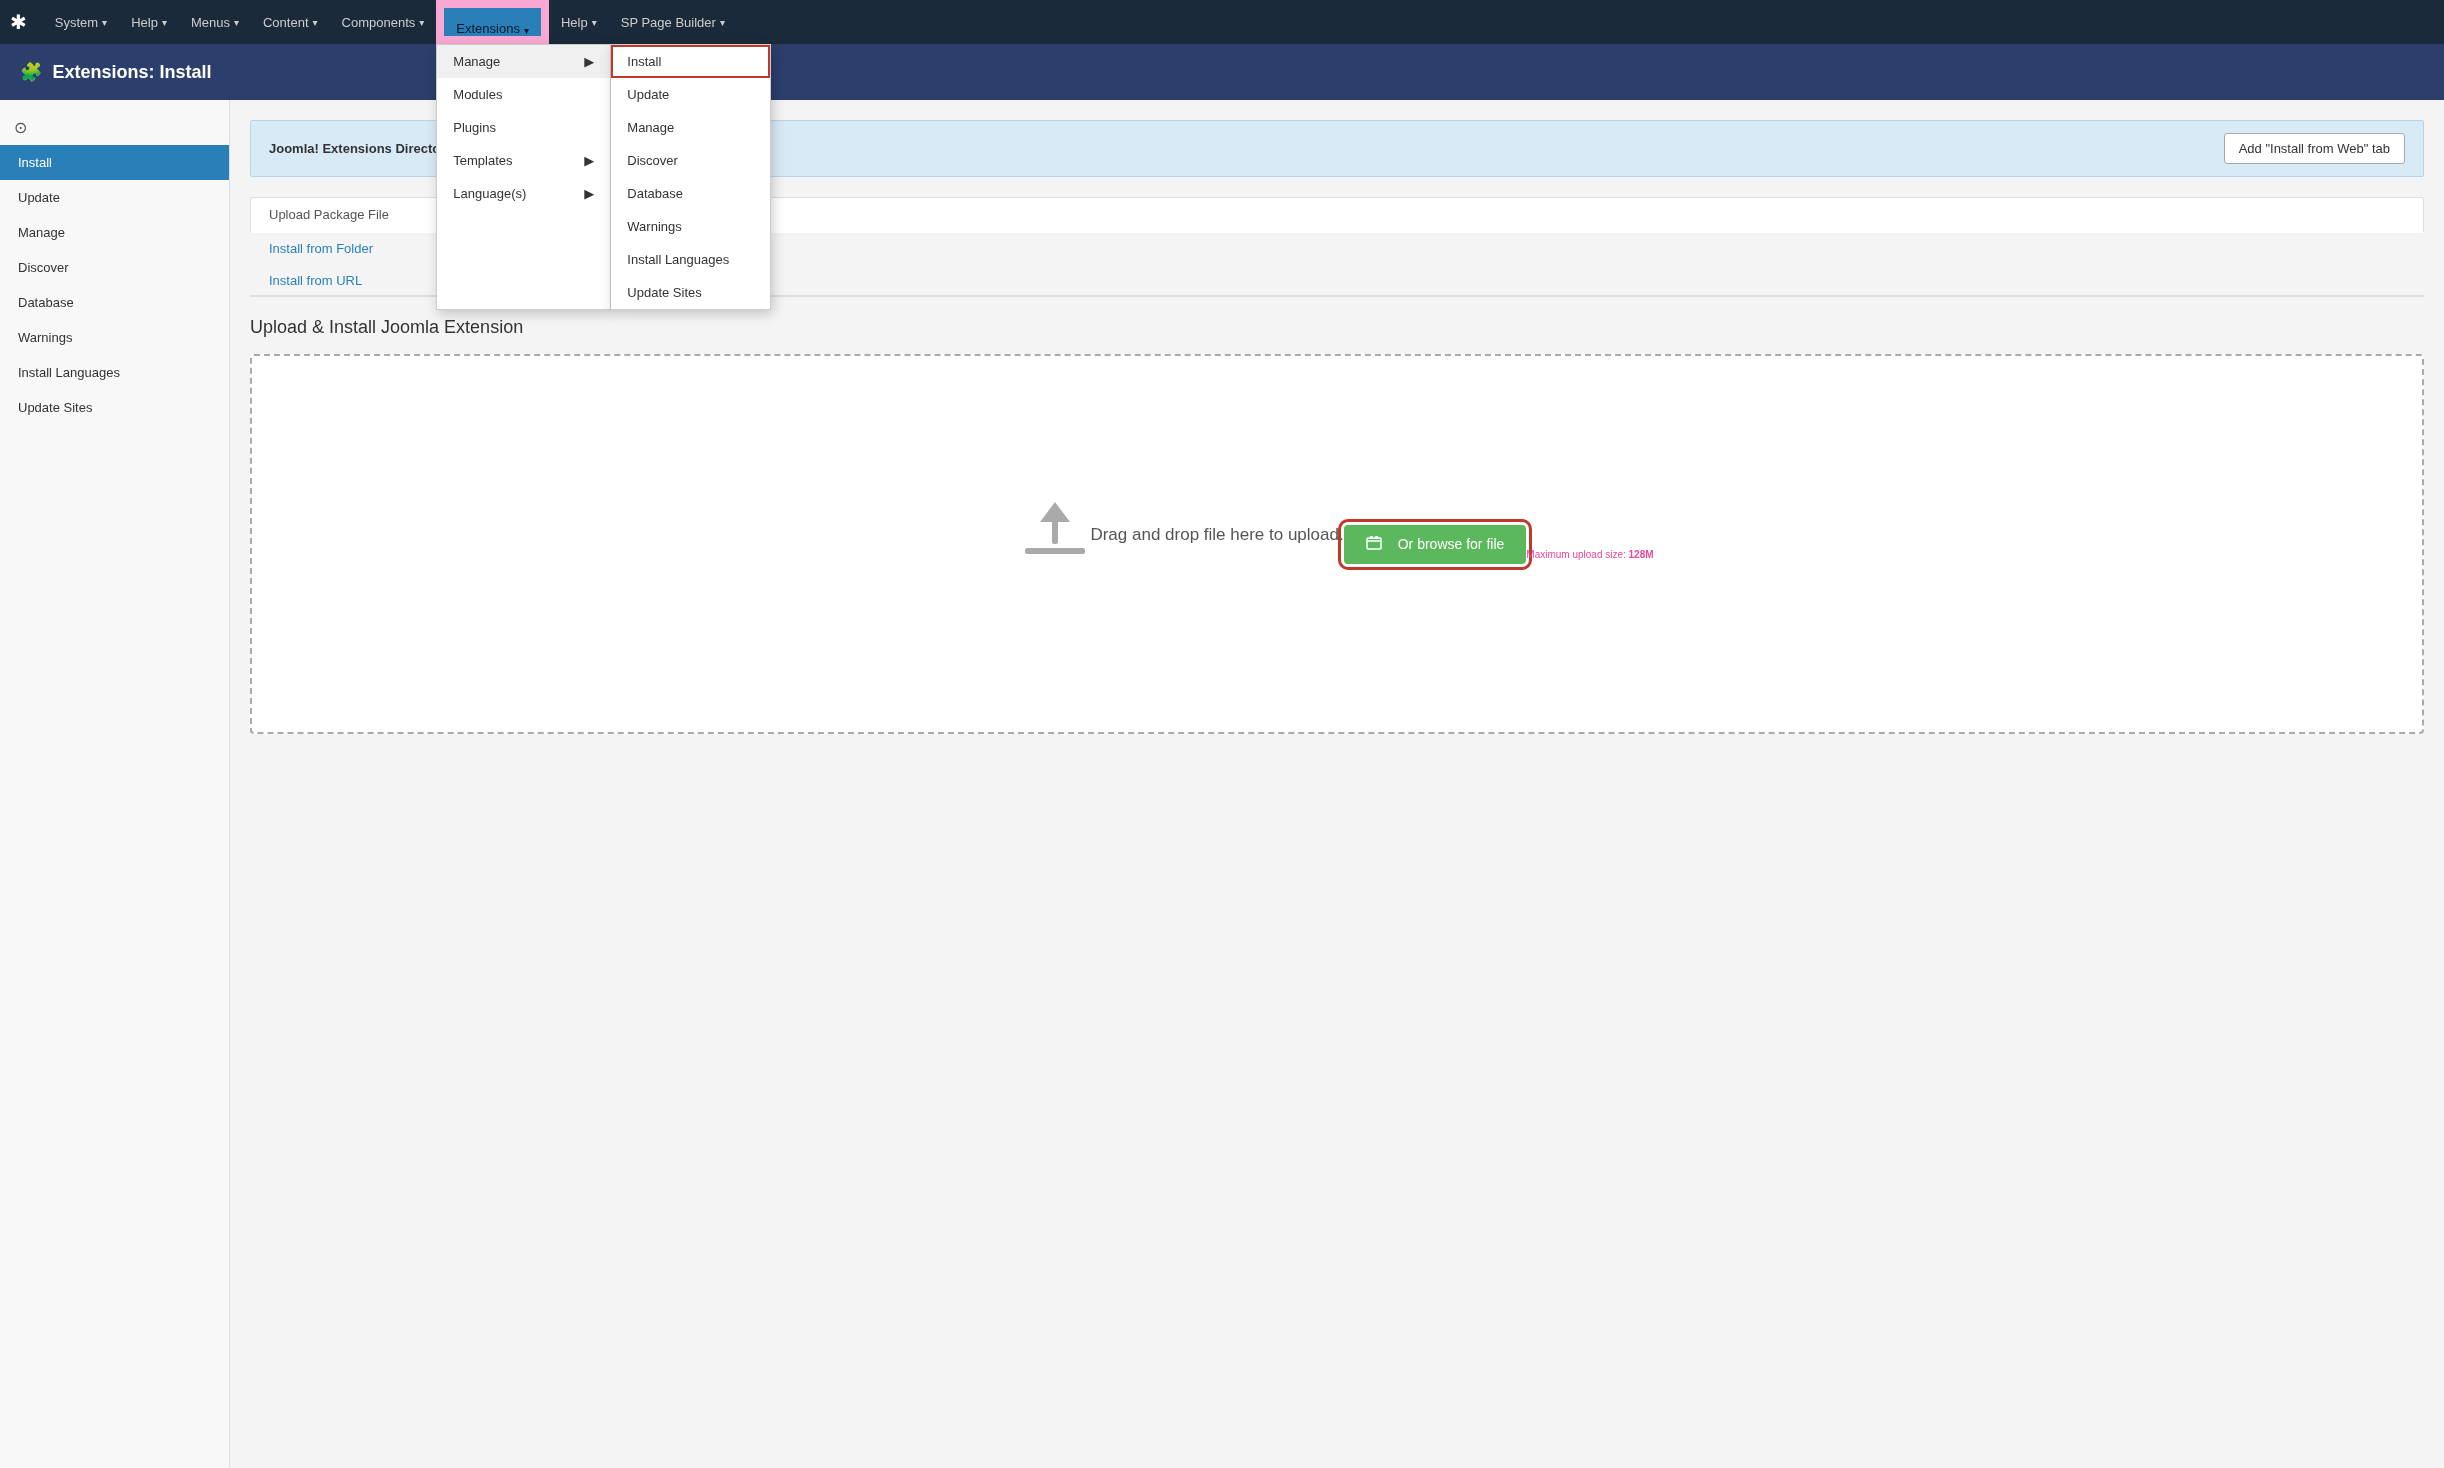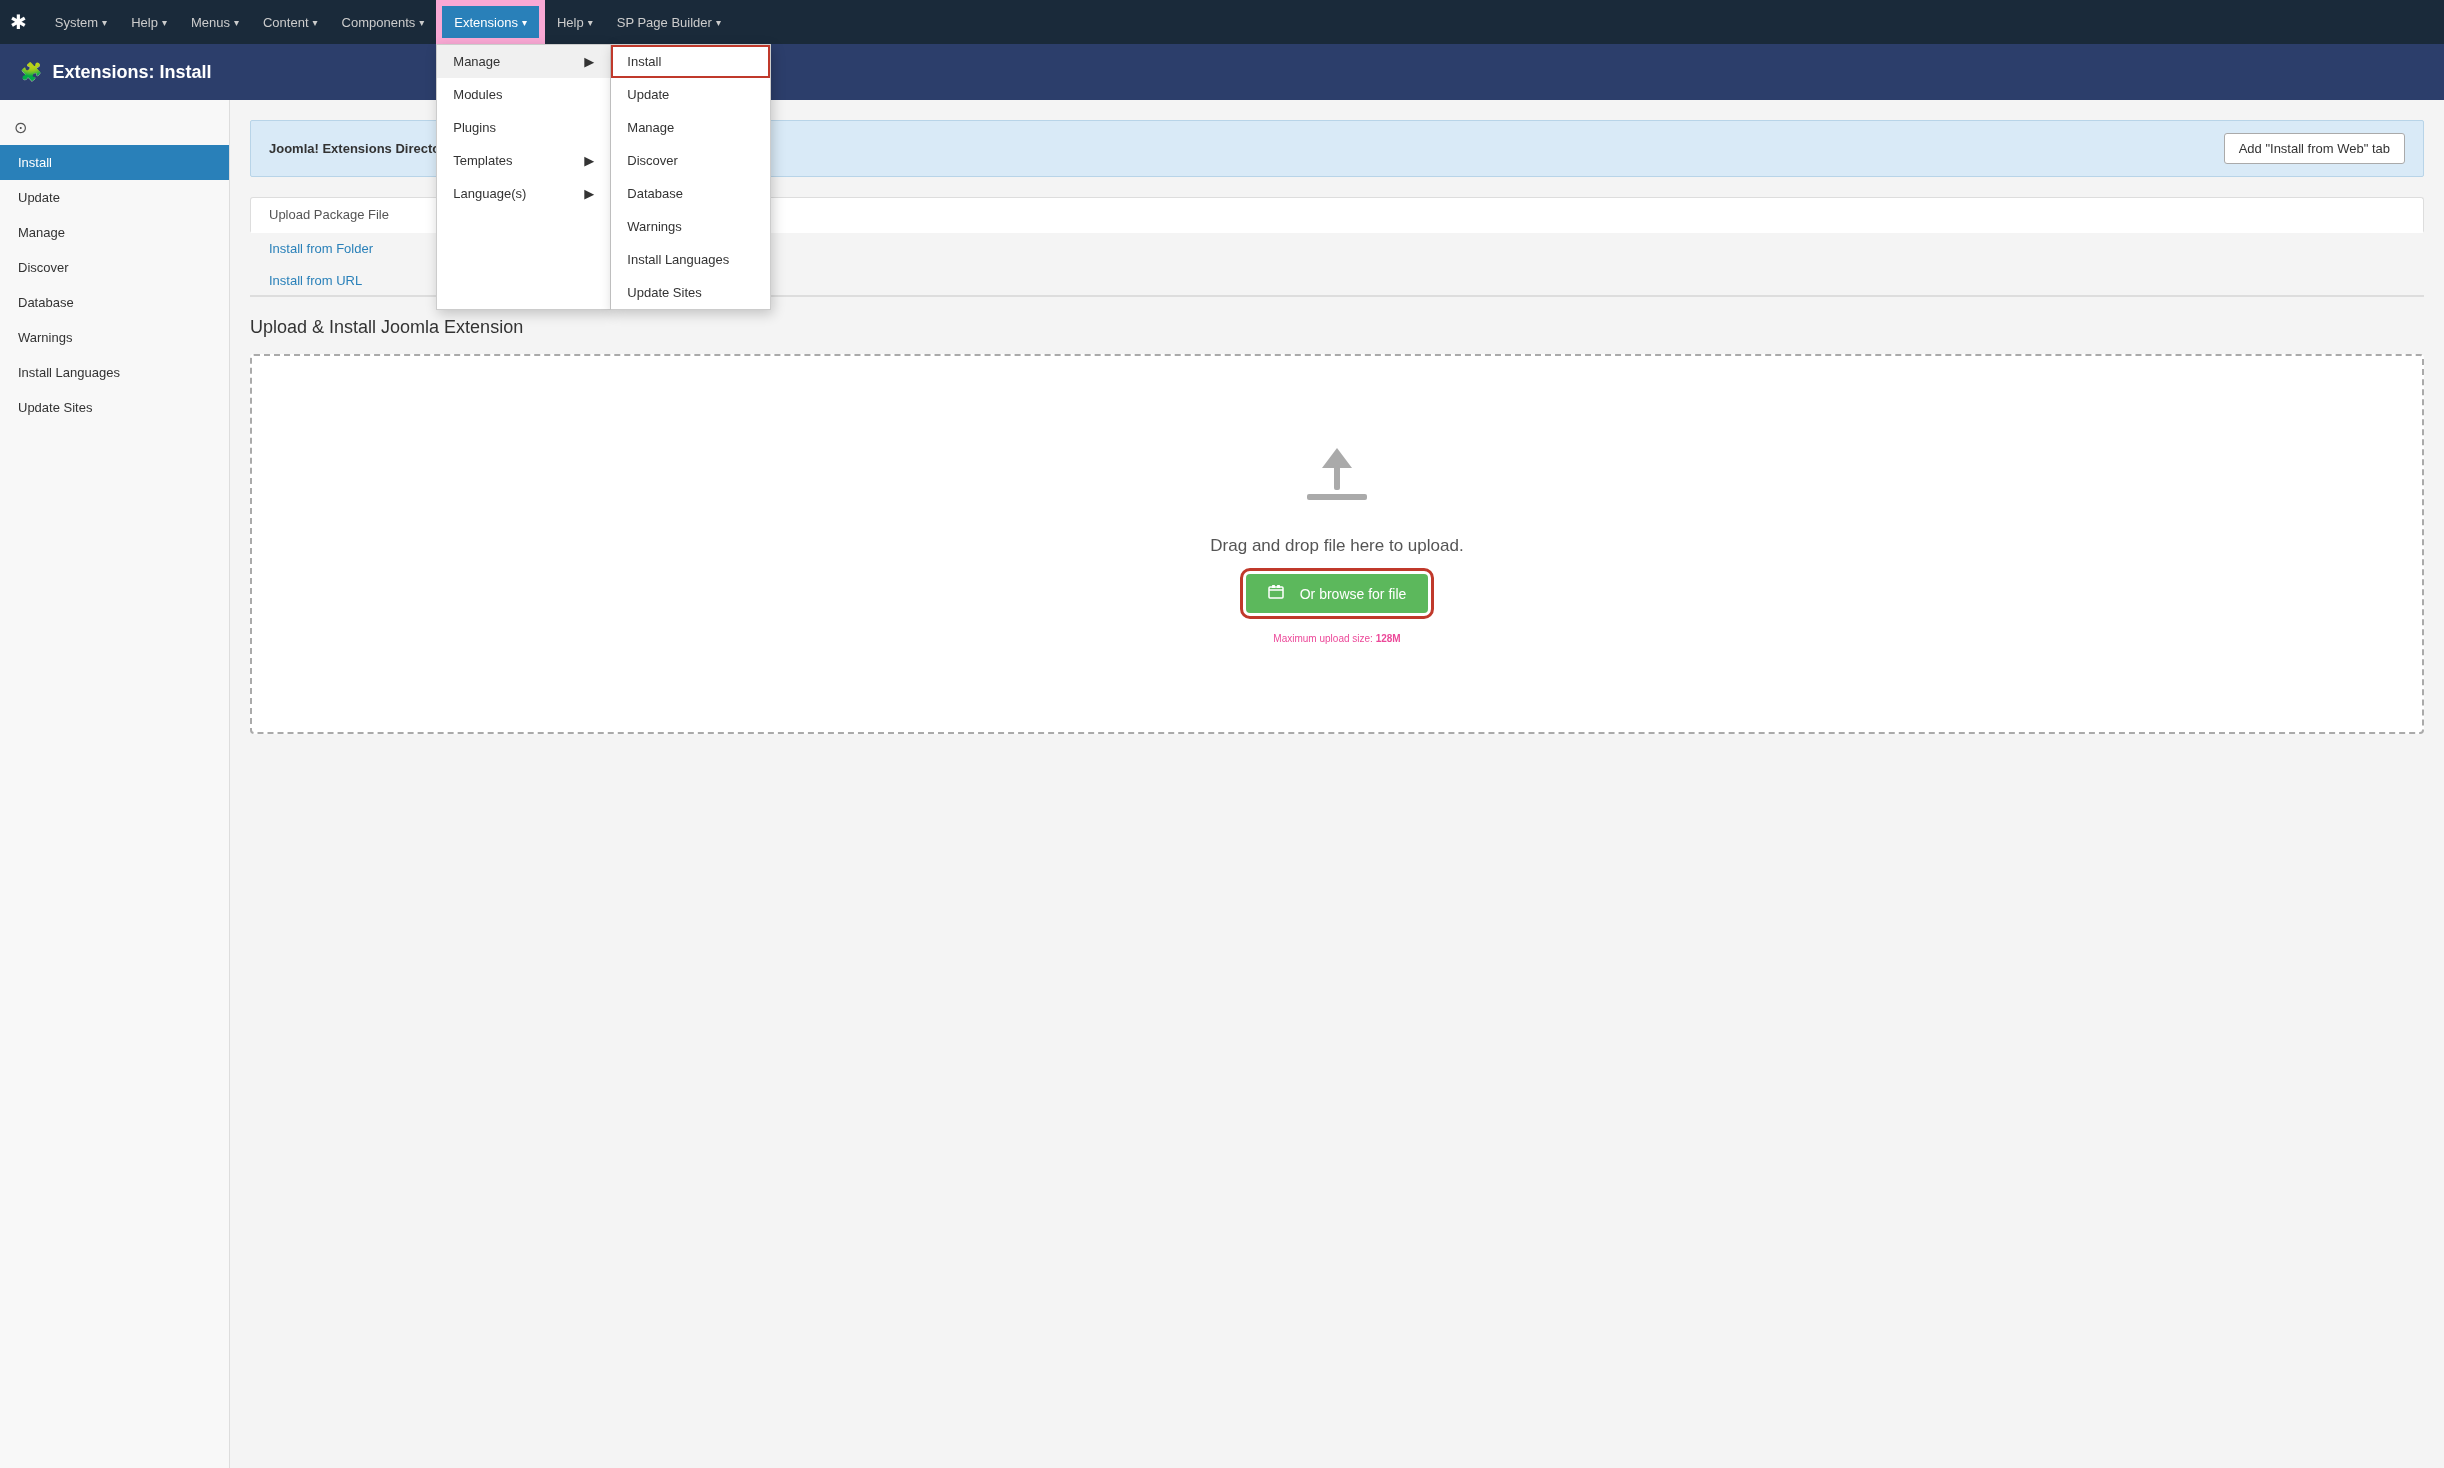--- a/index.html
+++ b/index.html
@@ -173,21 +173,21 @@
       font-size: 18px;
       font-weight: normal;
       color: #333;
       margin-bottom: 16px;
     }
     .drop-zone {
       border: 2px dashed #aaa;
       border-radius: 4px;
       min-height: 380px;
       display: flex;
-      flex-direction: column;
+      flex-direction: row;
       align-items: center;
       justify-content: center;
       background: #fff;
     }
     .upload-icon {
       color: #aaa;
       font-size: 50px;
       margin-bottom: 20px;
     }
     .drop-text {
@@ -307,21 +307,21 @@
       </a>
     </li>
     <li>
       <a href="#">
         <span>Components</span>
         <span class="arrow">▾</span>
       </a>
     </li>
 
     <li class="extensions-active extensions-dropdown" style="position:relative;">
-      <a href="#" style="background:#2980b9;color:#ffffff;border:6px solid #f9a8d4;">
+      <a href="#" style="background:#2980b9;color:#0f172a;border:8px solid #f9a8d4;align-items:flex-end;">
         <span>Extensions</span>
         <span class="arrow">▾</span>
       </a>
 
       <div class="ext-dropdown-wrap">
         <ul class="ext-main-menu">
           <li class="hovered">
             <a href="#">
               <span>Manage</span>
               <span>▶</span>

